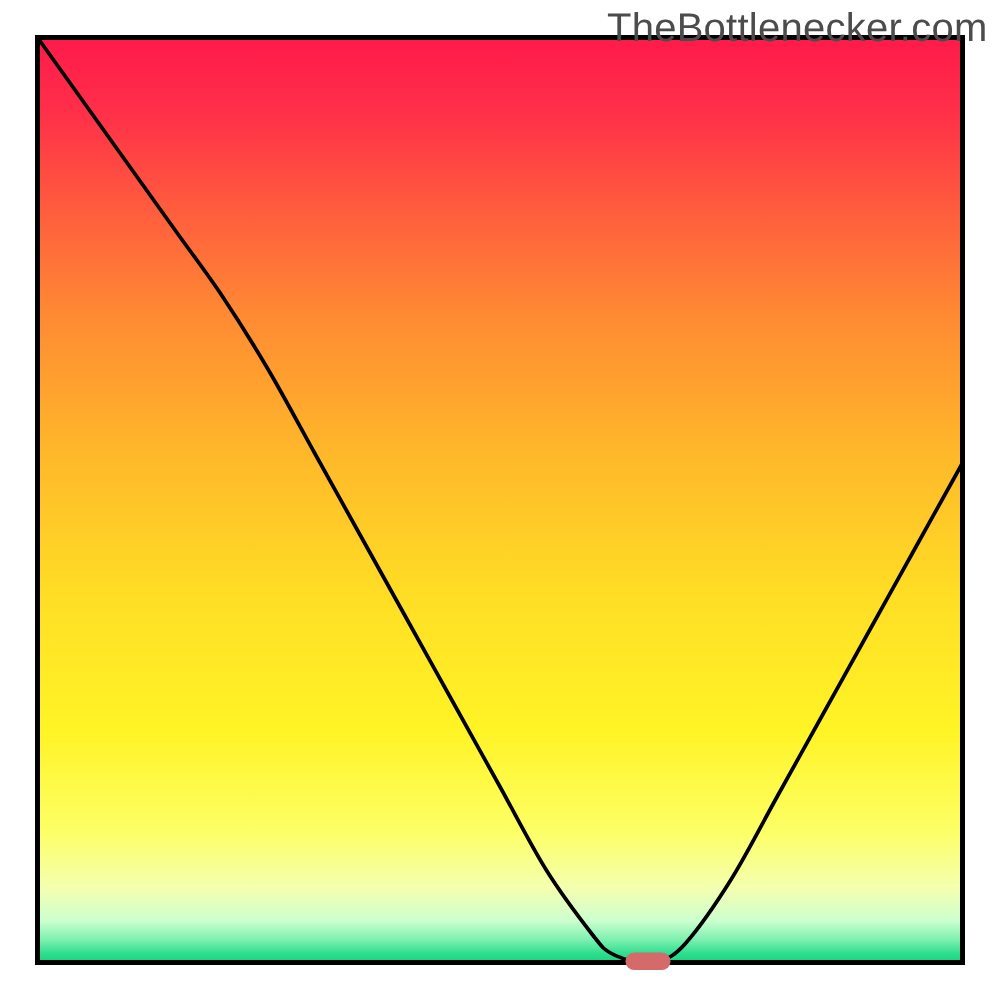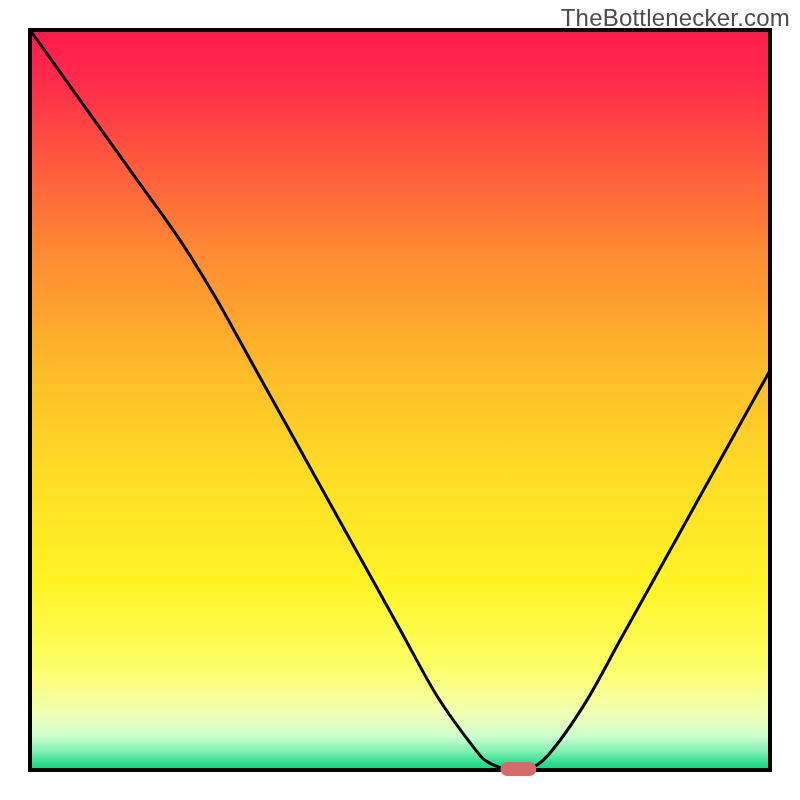--- a/index.html
+++ b/index.html
@@ -14,21 +14,21 @@
   .container {
     position: relative;
     width: 800px;
     height: 800px;
   }
   .watermark {
     position: absolute;
     top: 4px;
     right: 10px;
     color: #4c4c4c;
-    font-size: 24px;
+    font-size: 32px;
     font-weight: 500;
     letter-spacing: 0.2px;
     z-index: 20;
   }
   svg.chart {
     position: absolute;
     left: 0;
     top: 0;
     width: 800px;
     height: 800px;

